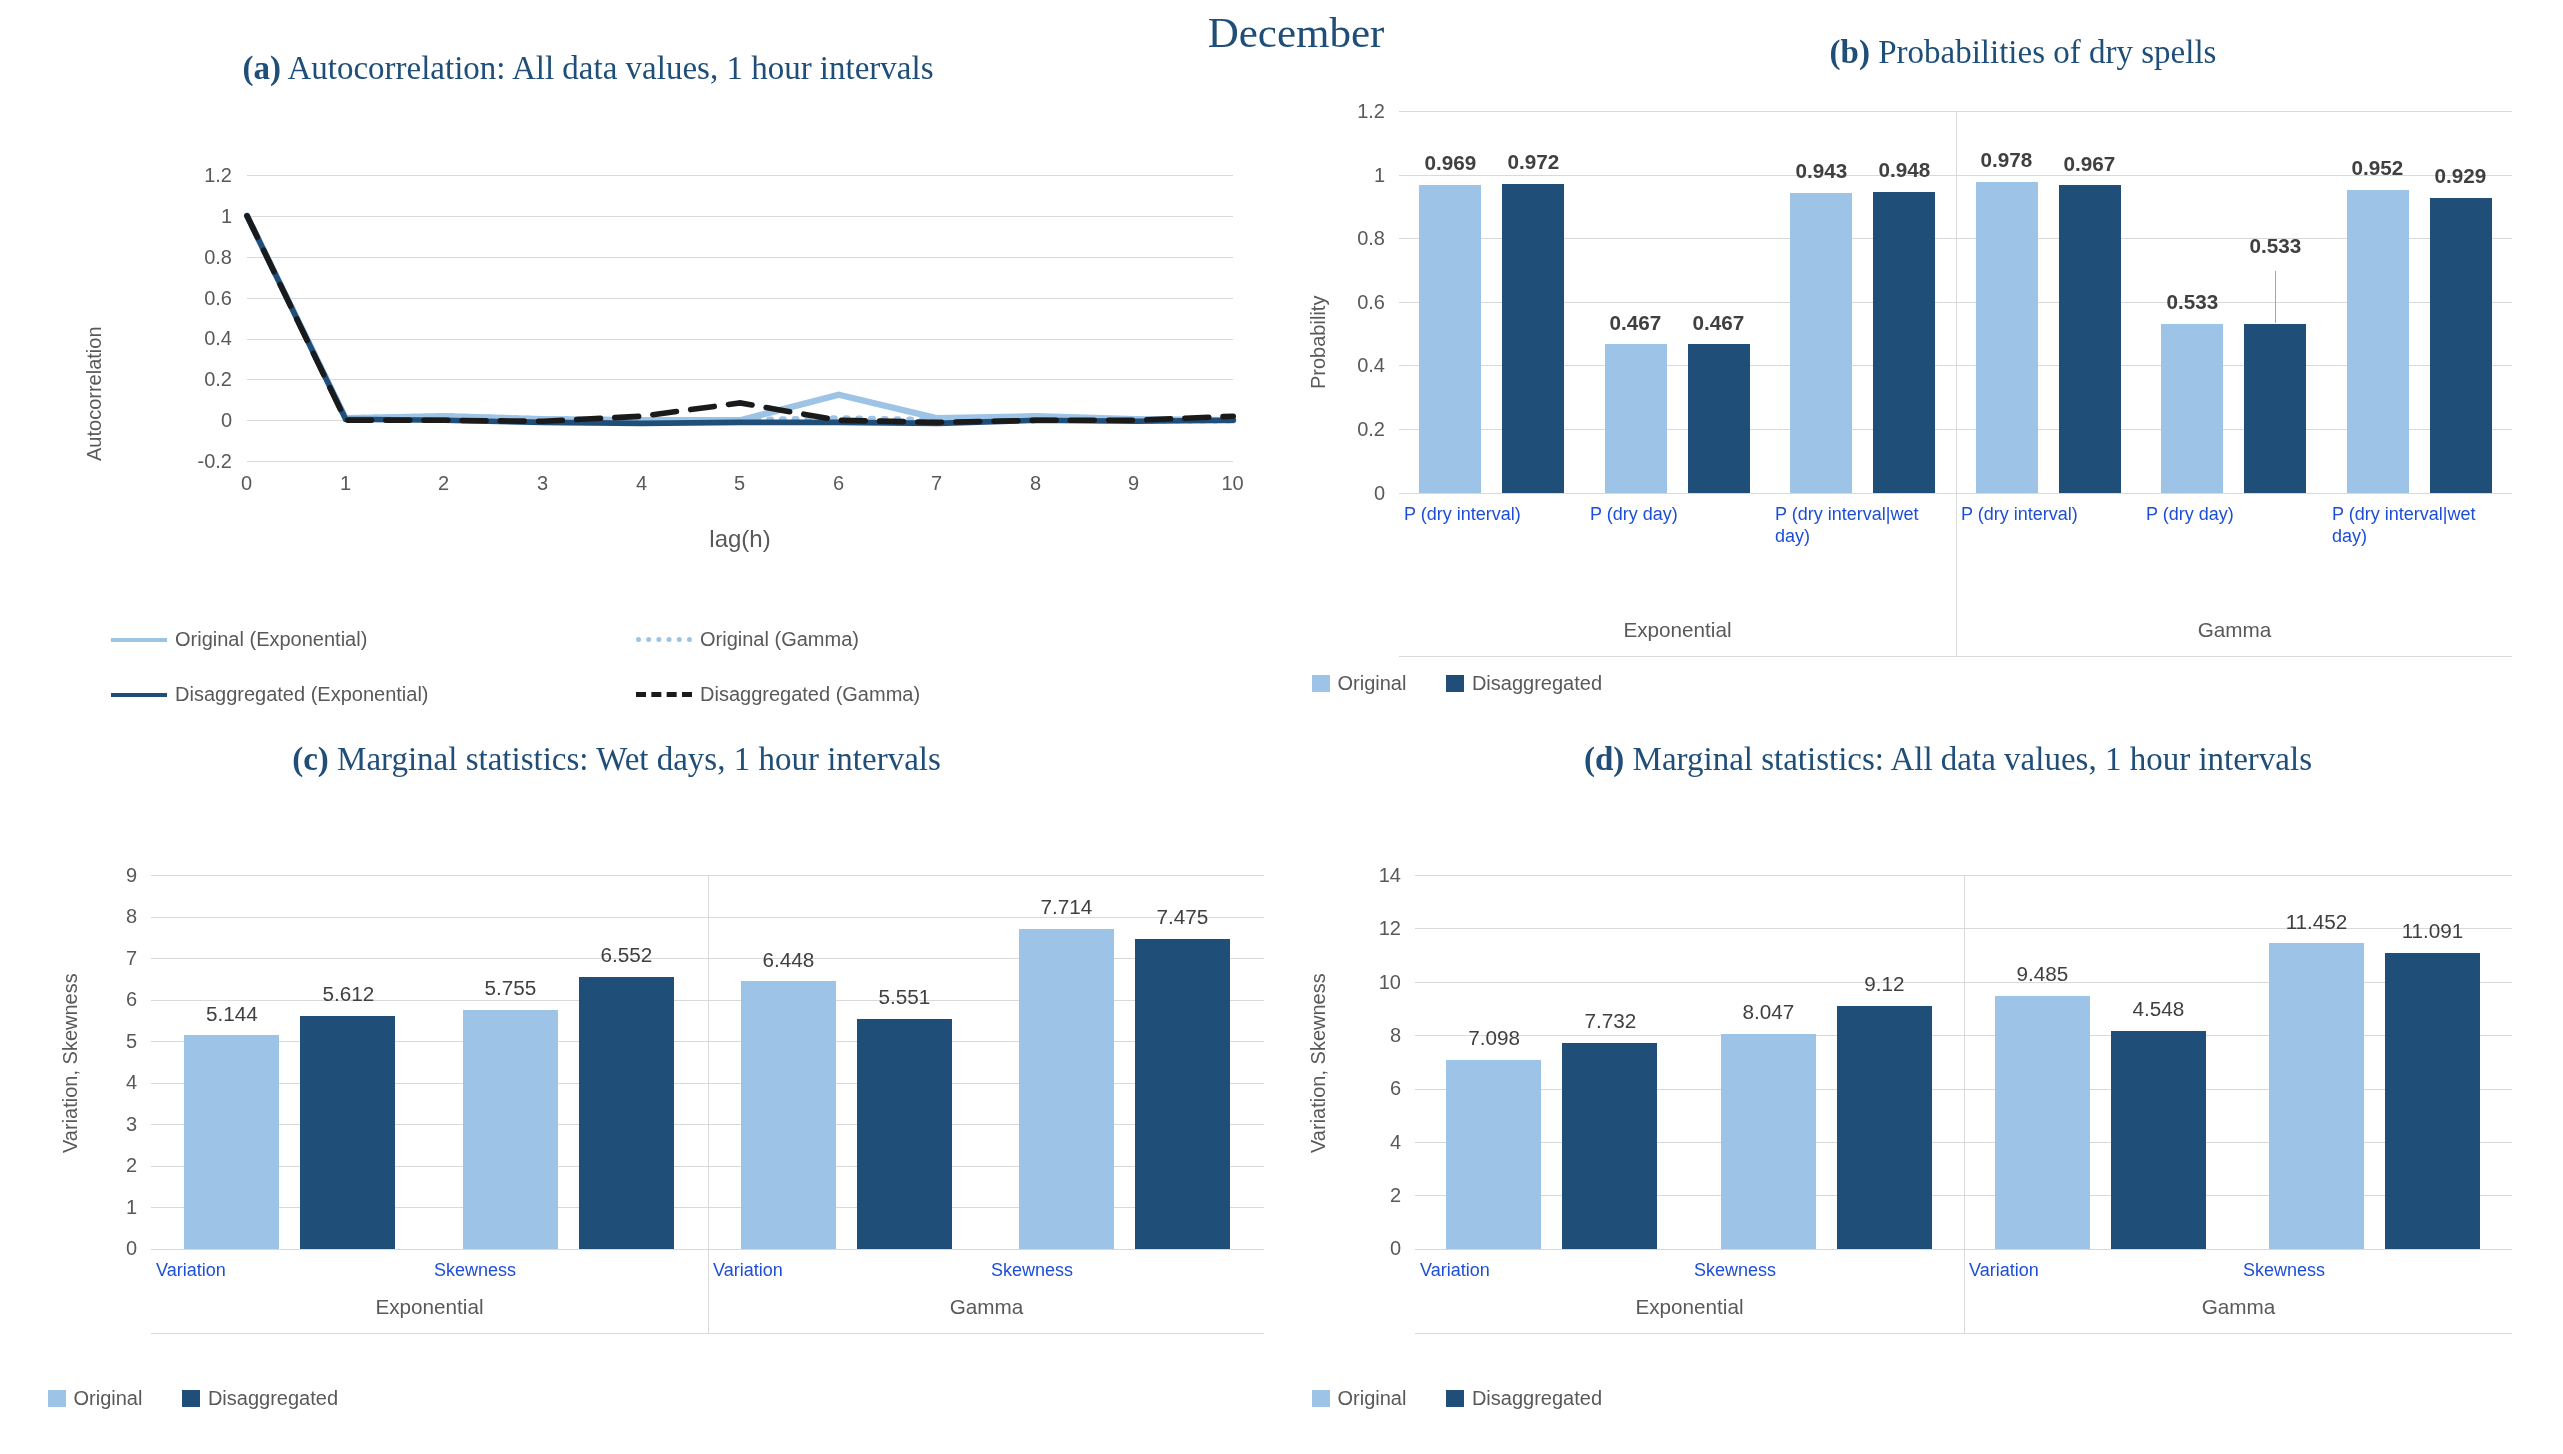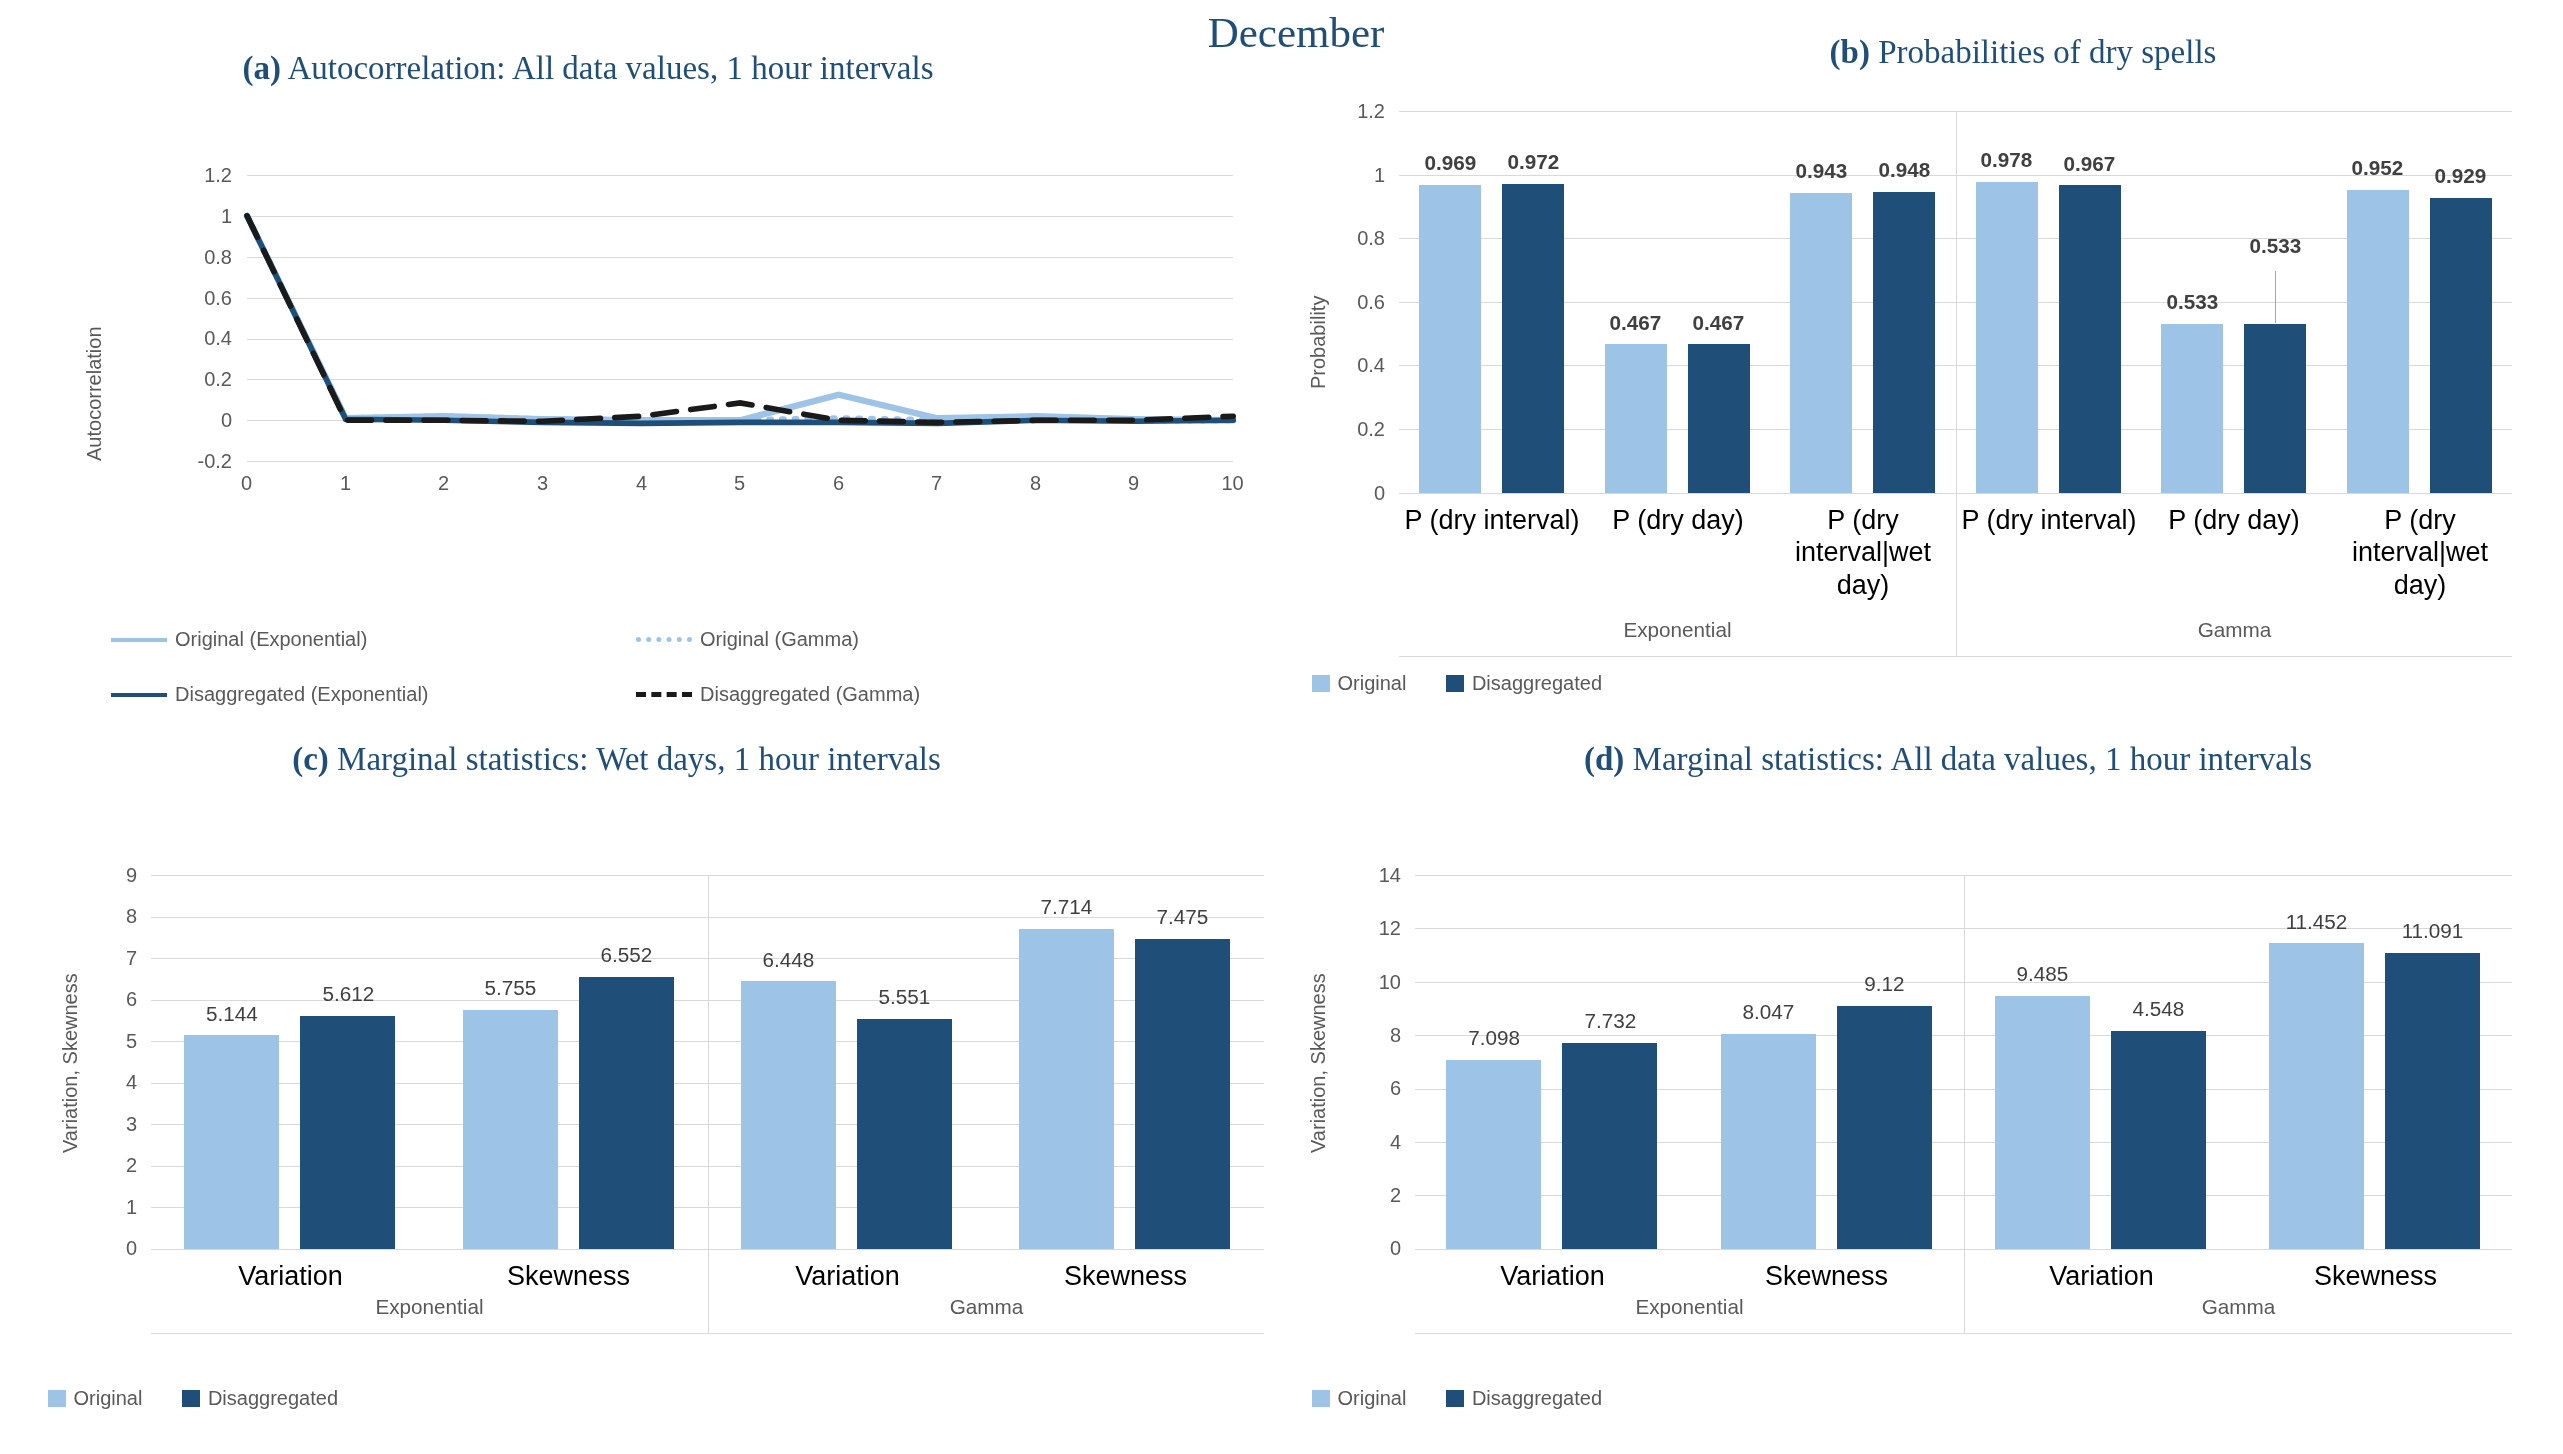--- a/index.html
+++ b/index.html
@@ -30,21 +30,21 @@
   .legend .item{display:flex;align-items:center;gap:8px;margin-right:32px;}
   .swatch{width:17.5px;height:17.5px;display:inline-block;}
   .lineswatch{width:56px;height:0;border-top:4.8px solid #9DC3E6;display:inline-block;}
   .lineswatch.dark{border-top:4.8px solid #1F4E79;}
   .lineswatch.dot{border-top:5.6px dotted #9DC3E6;}
   .lineswatch.dash{border-top:5.6px dashed #1a1a1a;}
   .bar{position:absolute;bottom:0;}
   .bar.orig{background:#9DC3E6;}
   .bar.disagg{background:#1F4E79;}
   .bar-label{position:absolute;font-size:20.7px;color:#404040;text-align:center;white-space:nowrap;}
-  .cat-label{position:absolute;text-align:center;font-size:27px;color:#000000;line-height:1.2;}
+  .cat-label{position:absolute;text-align:left;font-size:18px;color:#1d4ed8;line-height:1.2;}
   .grp-label{position:absolute;text-align:center;font-size:20.7px;color:#595959;}
   .sep{position:absolute;width:0.8px;background:#d9d9d9;}
   .leader{position:absolute;width:0.8px;background:#a6a6a6;}
 
   .svgwrap{position:absolute;left:0;top:0;}
 </style>
 </head>
 <body>
 
 <div class="page">
@@ -90,20 +90,21 @@
         <div class="xtick" style="left:316px;top:321px;width:95px;">2</div>
         <div class="xtick" style="left:415px;top:321px;width:95px;">3</div>
         <div class="xtick" style="left:514px;top:321px;width:95px;">4</div>
         <div class="xtick" style="left:612px;top:321px;width:95px;">5</div>
         <div class="xtick" style="left:711px;top:321px;width:95px;">6</div>
         <div class="xtick" style="left:809px;top:321px;width:95px;">7</div>
         <div class="xtick" style="left:908px;top:321px;width:95px;">8</div>
         <div class="xtick" style="left:1006px;top:321px;width:95px;">9</div>
         <div class="xtick" style="left:1105px;top:321px;width:95px;">10</div>
       </div>
+    <div class="xaxis-title" style="left:167px;top:374px;width:986px;">lag(h)</div>
   </div>
 
   <div class="legend" style="left:111px;top:628px;width:1153px;display:block;">
     <div style="display:flex;align-items:center;">
       <div class="item" style="width:493px;">
         <span class="lineswatch"></span>
         <span>Original (Exponential)</span>
       </div>
       <div class="item">
         <span class="lineswatch dot"></span>

